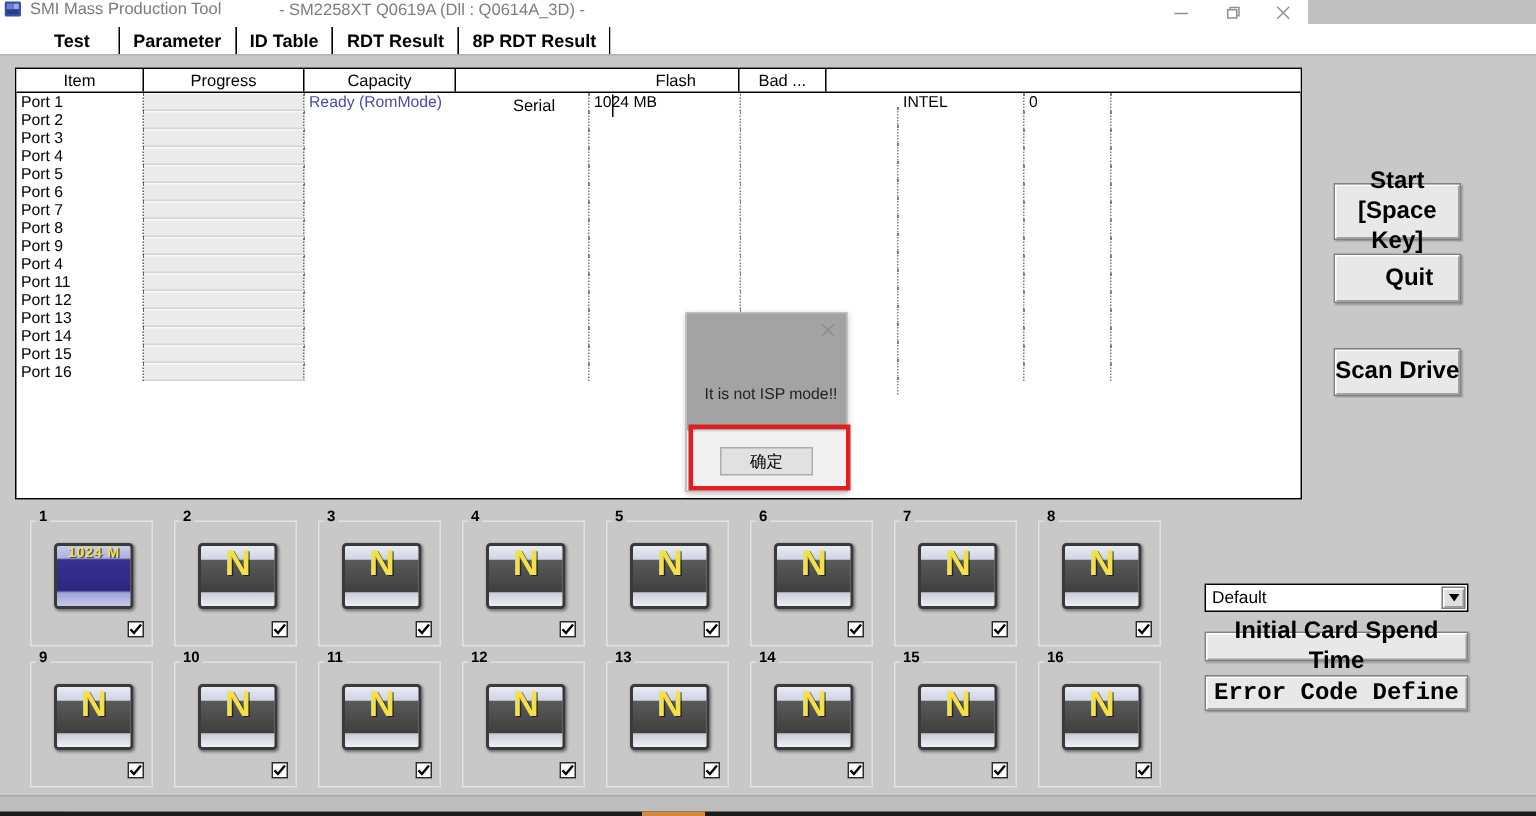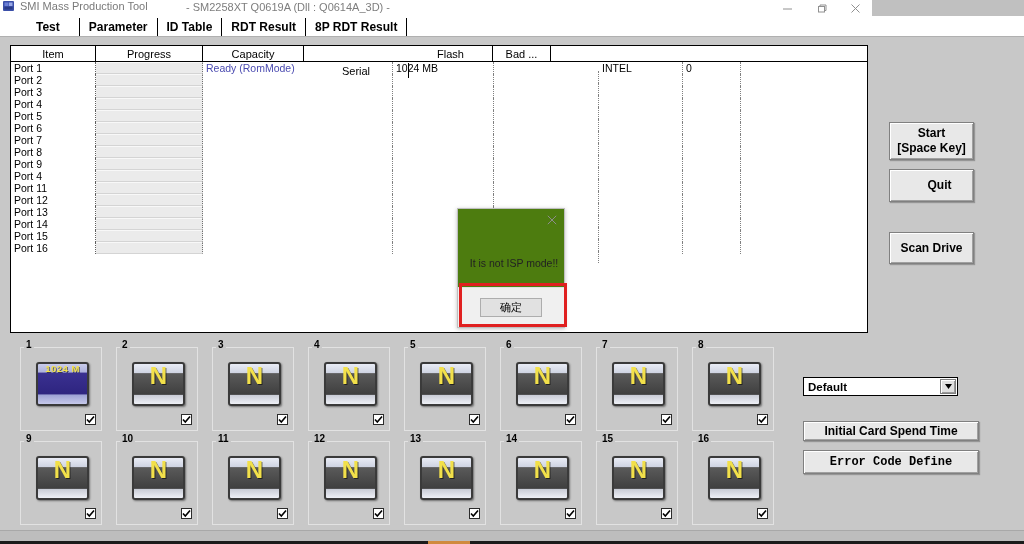--- a/index.html
+++ b/index.html
@@ -137,21 +137,21 @@
   .w-serial  { width: 105px; margin-top: 17px; }
   .w-flash   { width: 84px; }
   .w-bad     { width: 58px; }
   .w-rest    { width: 126px; }
 
   
   .btn {
     background: #e8e8e8;
     border: 1px solid #808080;
     box-shadow: inset 1px 1px 0 #ffffff, inset -1px -1px 0 #a0a0a0, 1px 1px 1px rgba(0,0,0,0.25);
-    font-size: 12px; font-weight: bold;
+    font-size: 16px; font-weight: bold;
     color: #000;
     display: flex; align-items: center; justify-content: center;
     text-align: center;
     line-height: 1.25;
     cursor: default;
   }
   #start-btn { position: absolute; left: 889px; top: 85px; width: 85px; height: 38px; }
   #quit-btn  { position: absolute; left: 889px; top: 132px; width: 85px; height: 33px; padding-left: 16px; }
   #scan-btn  { position: absolute; left: 889px; top: 195px; width: 85px; height: 32px; }
 
@@ -199,45 +199,44 @@
     position: absolute; right: 5px; bottom: 5px;
     width: 11px; height: 11px;
     background: #ffffff;
     border: 1px solid #2b2b2b;
     display: flex; align-items: center; justify-content: center;
   }
   .card-check svg { display: block; }
 
   
   .combo {
-    position: absolute; left: 803px; top: 340px;
-    width: 155px; height: 19px;
+    position: absolute; left: 803px; top: 352px;
+    width: 176px; height: 19px;
     background: #ffffff;
     border: 1px solid #000;
     display: flex; align-items: center;
     font-size: 11.5px; color: #000;
     padding-left: 4px;
-    font-weight: bold;
   }
   .combo-arrow {
     position: absolute; right: 1px; top: 1px;
     width: 16px; height: 15px;
     background: #e0e0e0;
     border: 1px solid #808080;
     box-shadow: inset 1px 1px 0 #fff, inset -1px -1px 0 #9a9a9a;
     display: flex; align-items: center; justify-content: center;
   }
   #init-card-btn  { position: absolute; left: 803px; top: 384px; width: 176px; height: 20px; }
   #err-code-btn   { position: absolute; left: 803px; top: 413px; width: 176px; height: 24px; font-family: Liberation Mono, monospace; }
 
   
   .modal {
     position: absolute; left: 457px; top: 208px;
     width: 108px; height: 120px;
-    background: #4d7c0f;
+    background: #a3a3a3;
     border: 1px solid #bfbfbf;
     box-shadow: 0 1px 4px rgba(0,0,0,0.25);
   }
   .modal-close {
     position: absolute; right: 3px; top: 3px;
     width: 18px; height: 16px;
     display: flex; align-items: center; justify-content: center;
     color: #8d8d8d;
   }
   .modal-msg {

